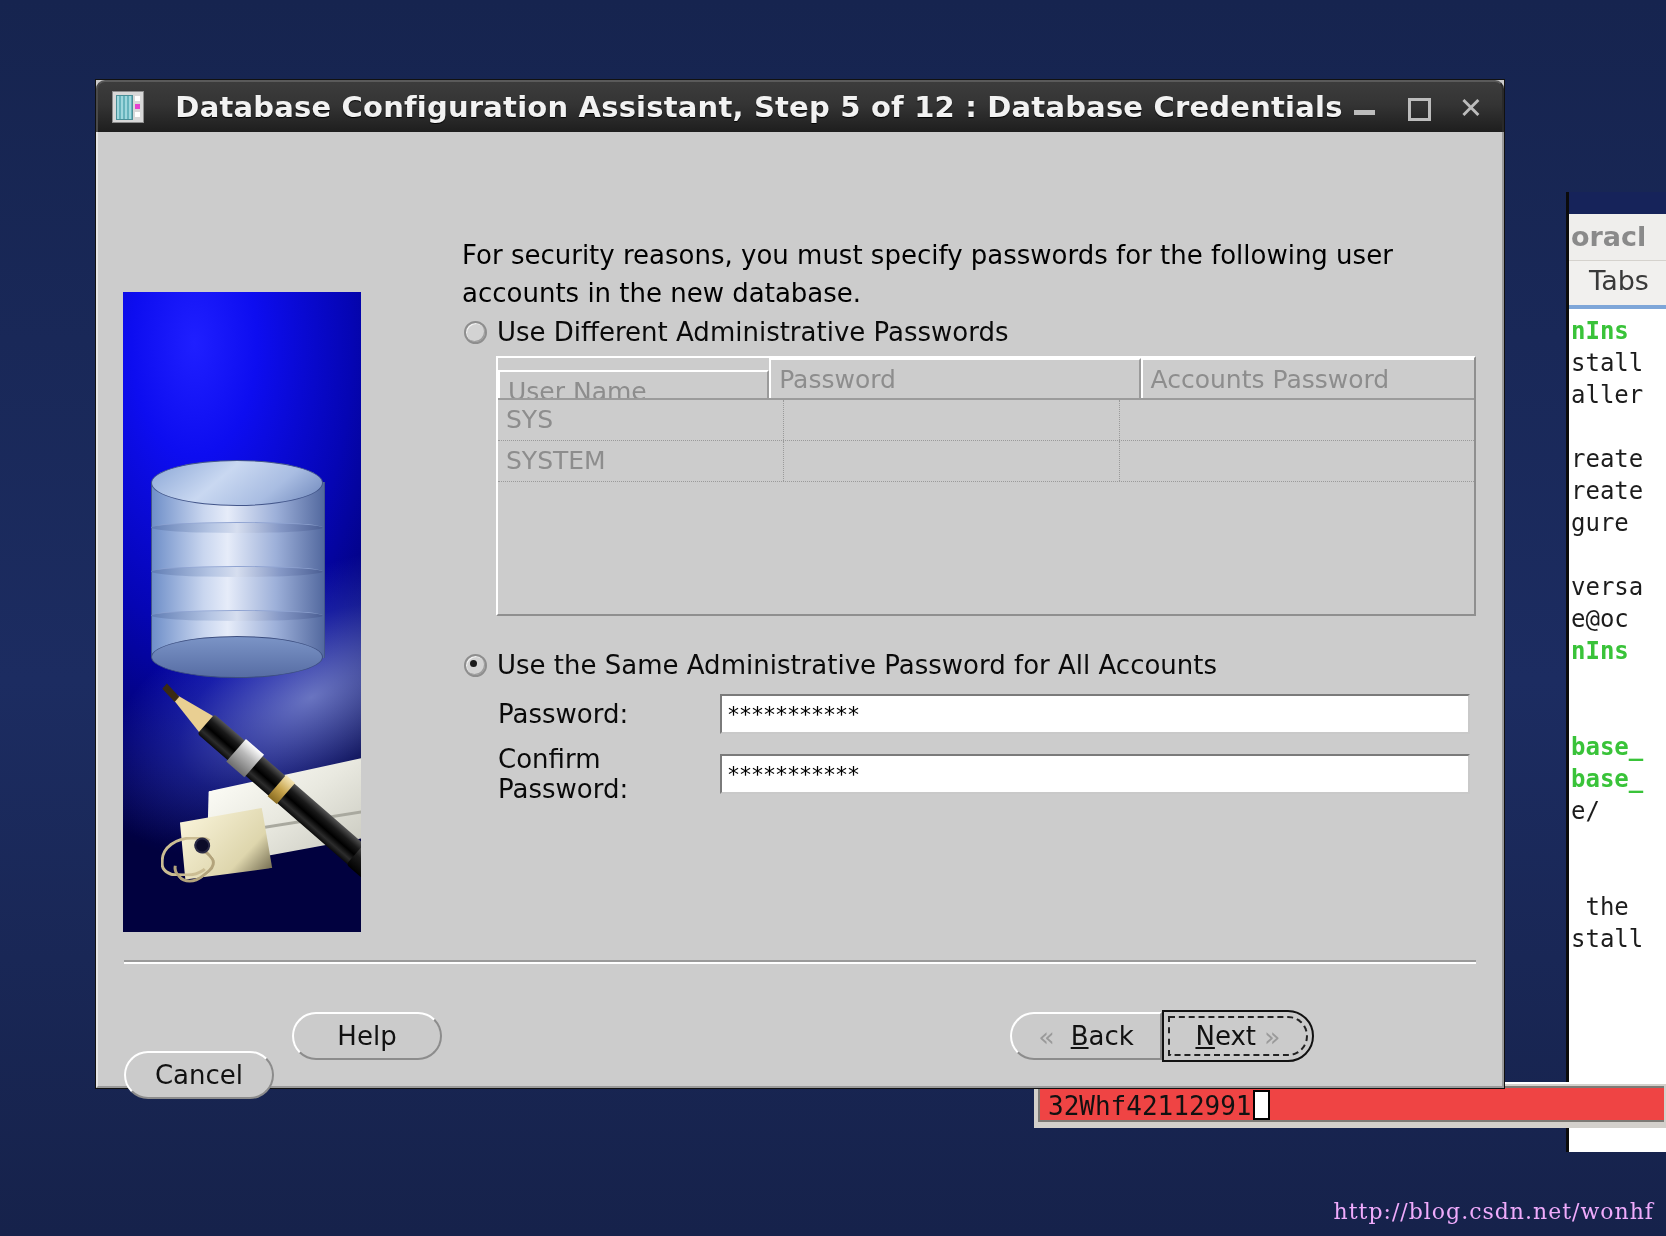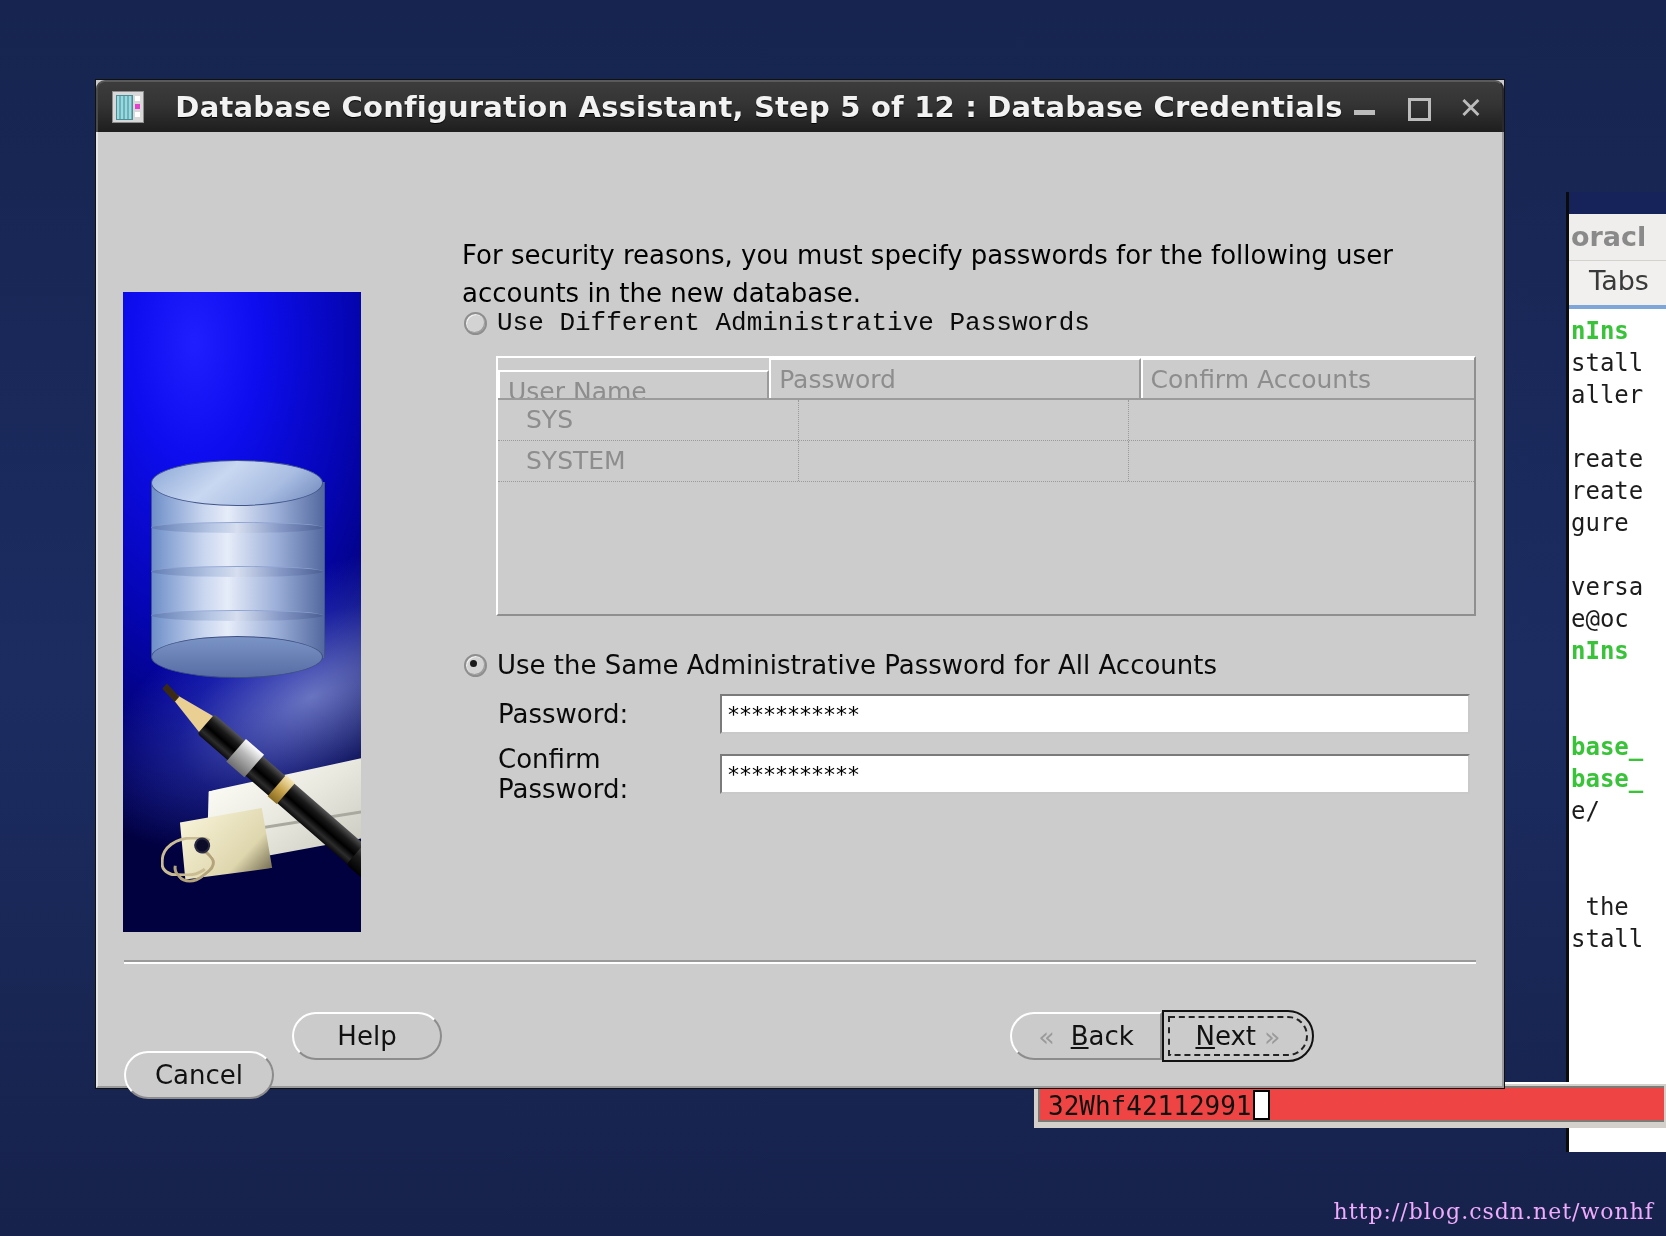--- a/index.html
+++ b/index.html
@@ -265,21 +265,21 @@
   #cred-table .th.c1{width:392px;}
   #cred-table .th.c2{width:352px;border-right:none;}
   #cred-table .trow{
     display:flex;height:40px;border-bottom:1px dotted #9a9a9a;
   }
   #cred-table .td{
     font-size:25px;color:#8d8d8d;line-height:40px;padding-left:8px;
     box-sizing:border-box;border-right:1px dotted #9a9a9a;
     white-space:nowrap;overflow:hidden;
   }
-  #cred-table .td.c0{width:286px;margin-left:20px;}
+  #cred-table .td.c0{width:286px;}
   #cred-table .td.c1{width:336px;}
   #cred-table .td.c2{width:352px;border-right:none;}
   
   .field-row{position:absolute;display:flex;align-items:center;}
   .field-label{font-size:26px;color:#0a0a0a;width:222px;}
   .field-input{
     width:750px;height:40px;background:#ffffff;
     border:2px solid #7a7a7a;border-right-color:#c9c9c9;border-bottom-color:#c9c9c9;
     box-sizing:border-box;
     font-family:"DejaVu Sans","Liberation Sans",sans-serif;
@@ -383,30 +383,30 @@
         <div class="nibtip"></div>
         <div class="barrel"></div>
         <div class="band"></div>
         <div class="band2"></div>
         <div class="cap"></div>
       </div>
     </div>
 
     <div id="intro">For security reasons, you must specify passwords for the following user accounts in the new database.</div>
 
-    <div class="radio-row" style="left:366px;top:176px;font-family:Liberation Mono, monospace;">
+    <div class="radio-row" style="left:366px;top:185px;">
       <span class="radio"></span>
       <span class="radio-label dis">Use Different Administrative Passwords</span>
     </div>
 
     <div id="cred-table">
       <div class="thead">
         <div class="th c0">User Name</div>
         <div class="th c1">Password</div>
-        <div class="th c2">Confirm Accounts</div>
+        <div class="th c2">Accounts Password</div>
       </div>
       <div class="trow">
         <div class="td c0">SYS</div>
         <div class="td c1"></div>
         <div class="td c2"></div>
       </div>
       <div class="trow">
         <div class="td c0">SYSTEM</div>
         <div class="td c1"></div>
         <div class="td c2"></div>

